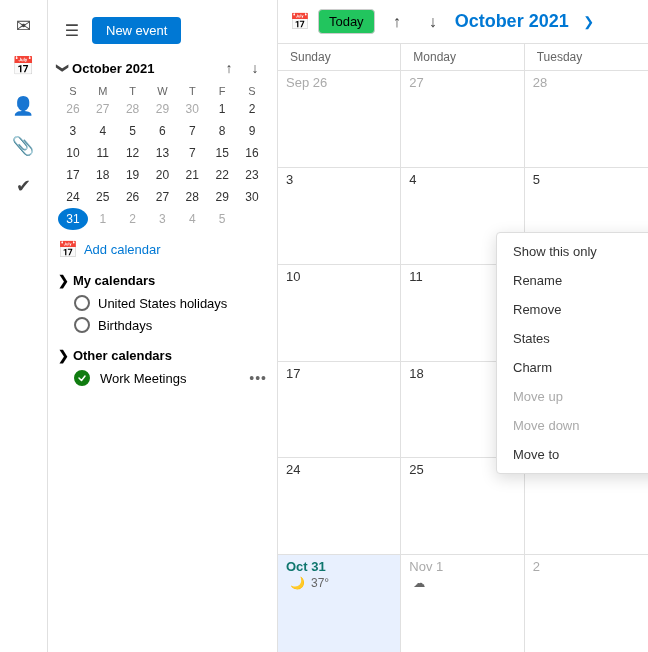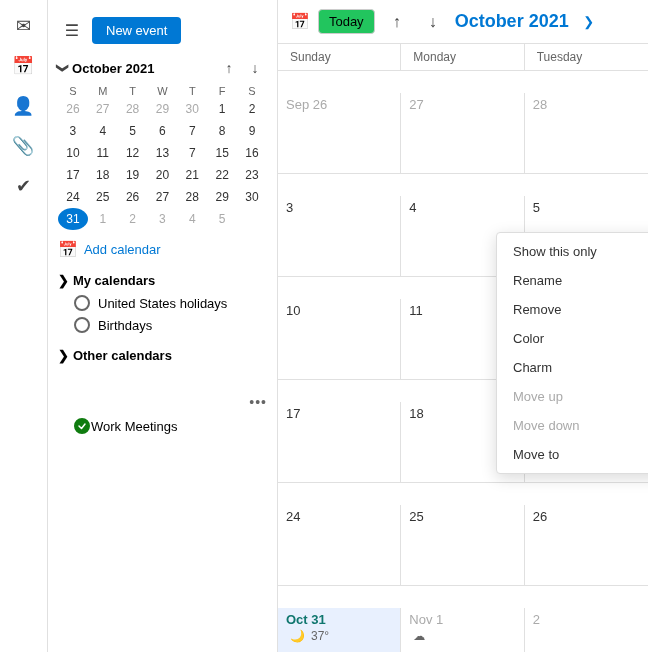--- a/index.html
+++ b/index.html
@@ -176,21 +176,21 @@
     .cal-grid-header-cell:last-child { border-right: none; }
 
     .cal-grid {
       flex: 1; display: grid; grid-template-rows: repeat(6, 1fr);
       overflow: hidden;
     }
     .cal-row { display: grid; grid-template-columns: repeat(3, 1fr); border-bottom: 1px solid #e0e0e0; }
     .cal-row:last-child { border-bottom: none; }
     .cal-cell {
       border-right: 1px solid #e0e0e0; padding: 4px 8px;
-      font-size: 13px; min-height: 80px; position: relative; margin-top: 22px;
+      font-size: 13px; min-height: 80px; position: relative;
     }
     .cal-cell:last-child { border-right: none; }
     .cal-cell-date {
       font-size: 13px; color: #333;
       margin-bottom: 2px;
     }
     .cal-cell-date.other-month { color: #aaa; }
 
     
     .context-menu {
@@ -341,21 +341,21 @@
       <span>Birthdays</span>
     </div>
   </div>
 
   <div class="cal-group">
     <div class="cal-group-header">
       <span>❯</span>
       <span>Other calendars</span>
     </div>
     <div class="cal-item" style="justify-content:space-between;">
-      <div style="display:flex;align-items:center;gap:1px;margin-top:48px;">
+      <div style="display:flex;align-items:center;gap:10px;">
         <div class="cal-checkbox checked-green">
           <svg viewBox="0 0 10 10" fill="none">
               <polyline points="2,5 4.5,7.5 8,3" stroke="white" stroke-width="1.5" stroke-linecap="round" stroke-linejoin="round"></polyline>
             </svg>
         </div>
         <span>Work Meetings</span>
       </div>
       <span style="color:#666;font-size:14px;letter-spacing:1px;">•••</span>
     </div>
   </div>
@@ -434,21 +434,21 @@
     <div class="ctx-item">
       <span>Show this only</span>
     </div>
     <div class="ctx-item">
       <span>Rename</span>
     </div>
     <div class="ctx-item">
       <span>Remove</span>
     </div>
     <div class="ctx-item">
-      <span>Color</span>
+      <span>States</span>
 
     </div>
     <div class="ctx-item">
       <span>Charm</span>
 
     </div>
     <div class="ctx-item disabled">
       <span>Move up</span>
     </div>
     <div class="ctx-item disabled">

